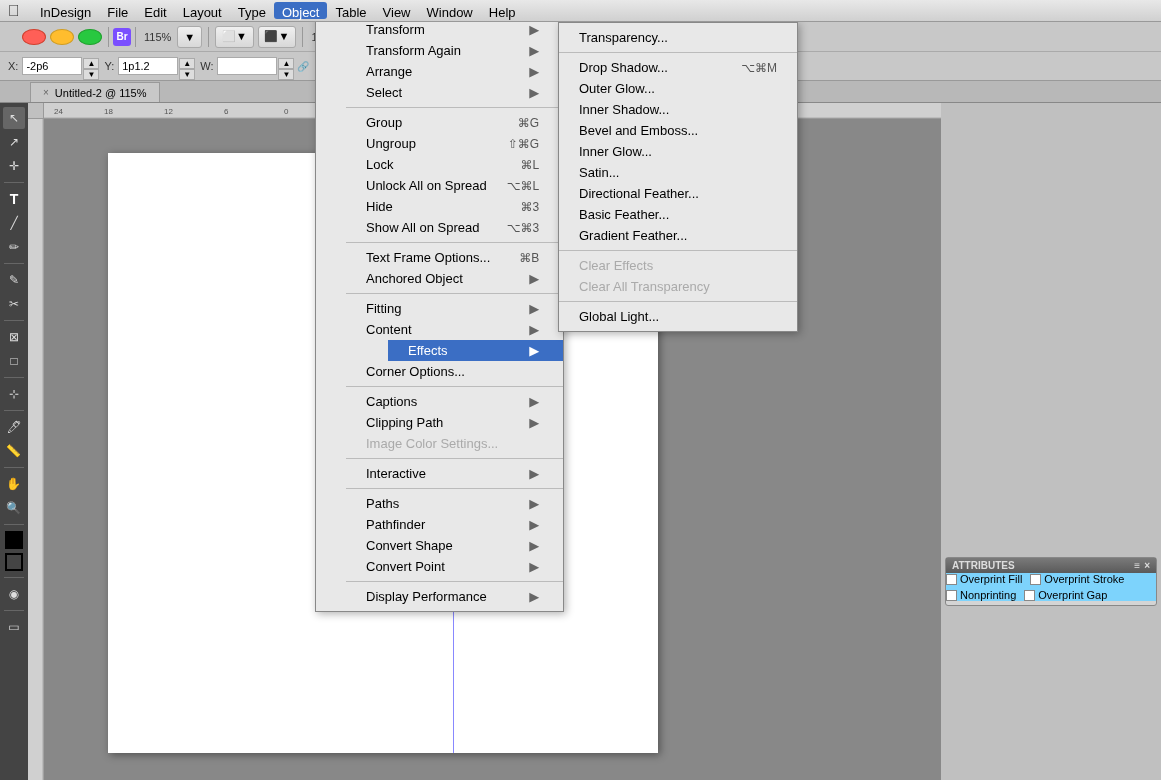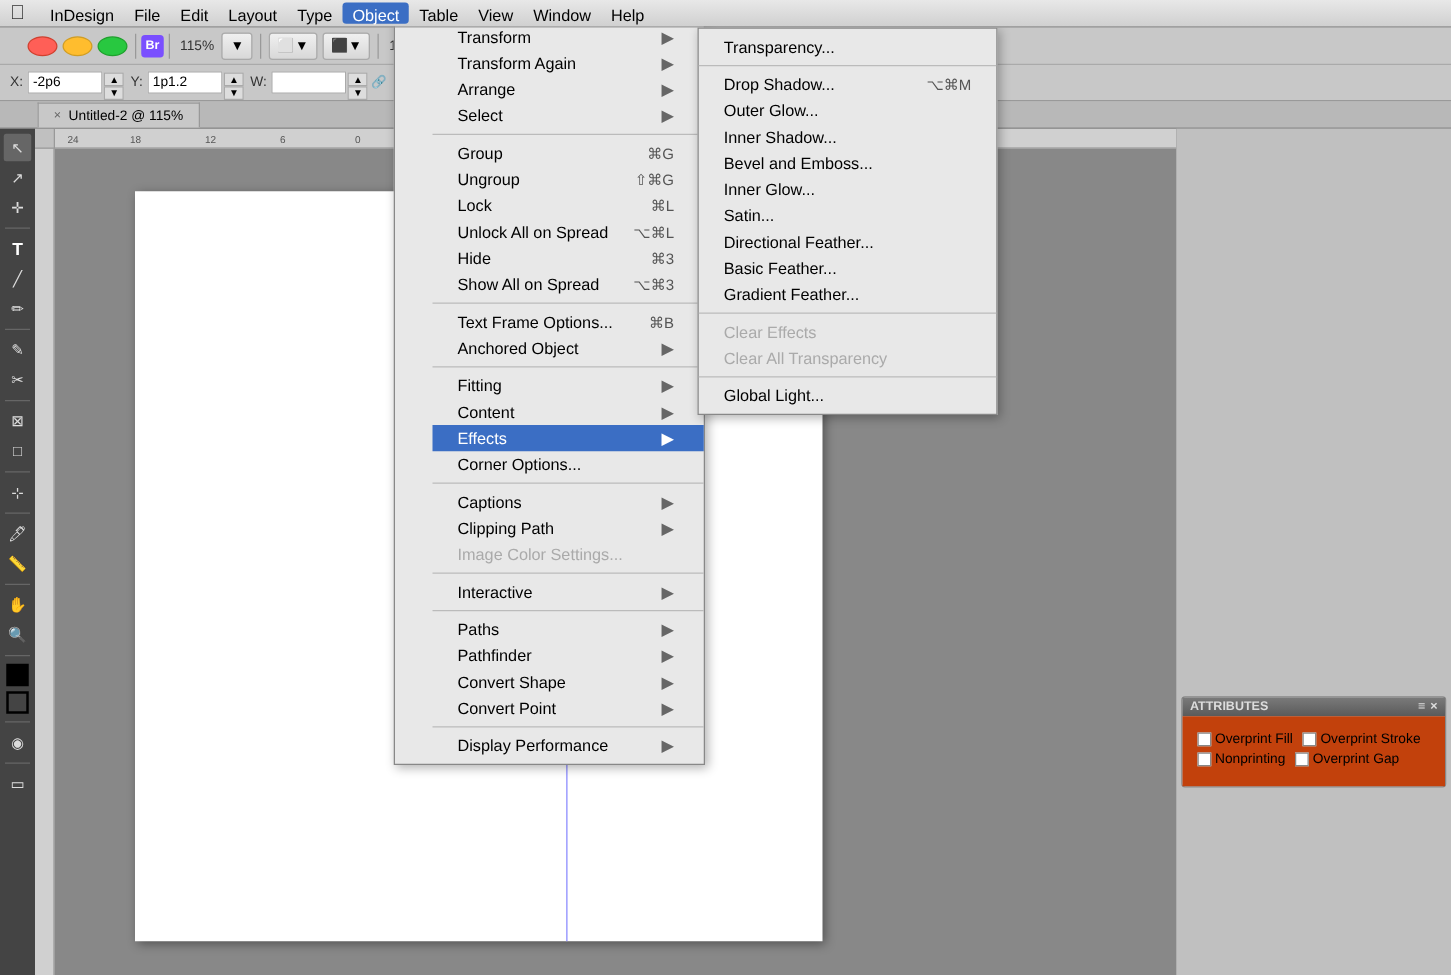--- a/index.html
+++ b/index.html
@@ -239,22 +239,22 @@
       background: linear-gradient(to bottom, #7a7a7a, #5a5a5a);
       color: #ddd;
       font-size: 10px;
       font-weight: bold;
       padding: 2px 6px;
       display: flex;
       justify-content: space-between;
       align-items: center;
     }
     .panel-body {
-      padding: 12px;
-      background: #c2410c;
+      padding: 0;
+      background: #7dd3fc;
     }
     .panel-row {
       display: flex;
       align-items: center;
       gap: 8px;
       margin-bottom: 4px;
       font-size: 11px;
     }
     .checkbox-item {
       display: flex;
@@ -282,20 +282,21 @@
       color: #000;
       display: flex;
       justify-content: space-between;
       align-items: center;
       cursor: pointer;
       white-space: nowrap;
     }
     .menu-item.highlighted {
       background: #3b6ec4;
       color: #fff;
+      margin-left: 42px;
     }
     .menu-item.disabled {
       color: #aaa;
       cursor: default;
     }
     .menu-item .shortcut {
       color: #555;
       font-size: 12px;
       margin-left: 20px;
     }

